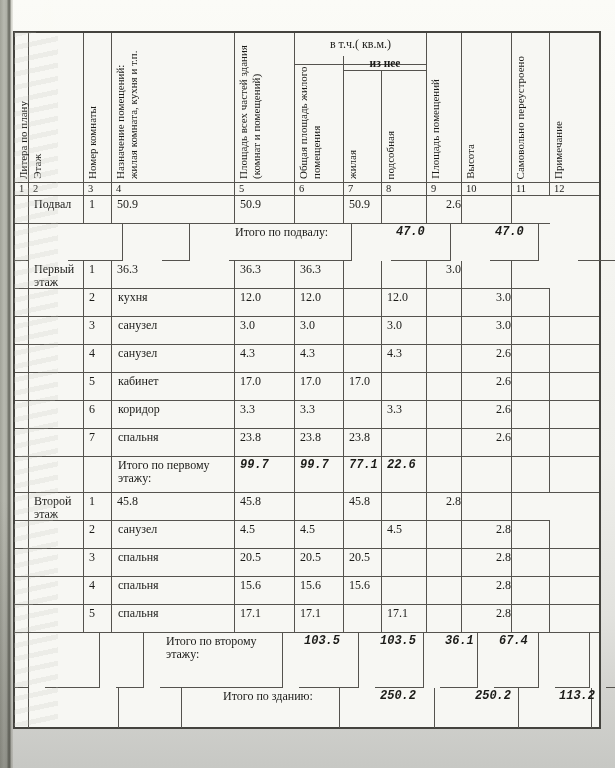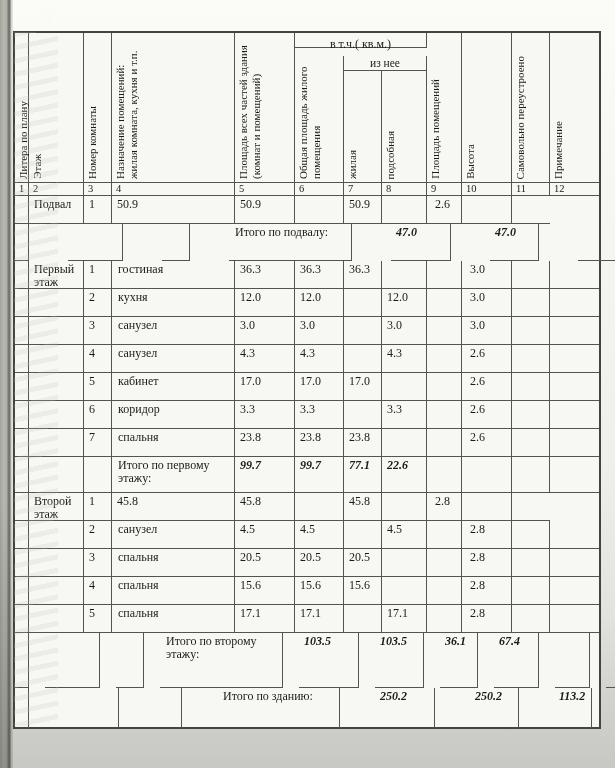--- a/index.html
+++ b/index.html
@@ -45,41 +45,41 @@
     position:absolute;box-sizing:border-box;text-align:center;
     border-right:1px solid #55534e;border-bottom:1px solid #55534e;
     font-size:12px;
   }
   
   .hc1 {left:0;   top:0; width:14px; height:149px;}
   .hc2 {left:14px;top:0; width:55px; height:149px;}
   .hc3 {left:69px;top:0; width:28px; height:149px;}
   .hc4 {left:97px;top:0; width:123px;height:149px;}
   .hc5 {left:220px;top:0;width:60px; height:149px;}
-  .hg1 {left:280px;top:0;width:132px;height:15px;line-height:22px;}
-  .hg2 {left:329px;top:23px;width:83px;height:15px;line-height:14px;font-size:11.5px;}
+  .hg1 {left:280px;top:0;width:132px;height:32px;line-height:22px;}
+  .hg2 {left:329px;top:23px;width:83px;height:15px;line-height:14px;font-size:11.5px;font-weight:bold;}
   .hc6 {left:280px;top:23px;width:49px;height:126px;}
   .hc7 {left:329px;top:38px;width:38px;height:111px;}
   .hc8 {left:367px;top:38px;width:45px;height:111px;}
   .hc9 {left:412px;top:0;width:35px;height:149px;}
   .hc10{left:447px;top:0;width:50px;height:149px;}
   .hc11{left:497px;top:0;width:38px;height:149px;}
   .hc12{left:535px;top:0;width:49px;height:149px;border-right:none;}
 
   .grid12{display:grid;grid-template-columns:14px 55px 28px 123px 60px 49px 38px 45px 35px 50px 38px 49px;}
   .cell{box-sizing:border-box;border-right:1px solid #55534e;border-bottom:1px solid #55534e;
         padding:2px 0 0 5px;font-size:12px;line-height:12.5px;overflow:visible;}
   .cell:last-child{border-right:none;}
   .numrow{height:13px;}
   .numrow .cell{font-size:10.5px;line-height:11px;padding:0 0 0 4px;}
   .tbody .trow:last-child .cell{border-bottom:none;}
   .b-name{padding-left:6px;}
   .b-floor{padding-left:5px;}
-  .b-height{padding-left:8px;}
-  .summary .num-val{font-weight:bold;font-style:italic;}
+  .b-height{padding-left:8px;text-align:right;}
+  .summary .num-val{font-weight:bold;font-style:italic;font-family:Liberation Mono, monospace;}
 </style>
 </head>
 <body>
 
 <div class="scan-edge"></div>
 <div class="torn-patch"></div>
 
 <div class="xtable">
   <div class="thead">
     <div class="hcell hc1">
@@ -160,21 +160,20 @@
         <div class="cell b-aux num-val">47.0</div>
         <div class="cell b-premises num-val"></div>
         <div class="cell b-height num-val">2.6</div>
         <div class="cell b-unauth"></div>
         <div class="cell b-note"></div>
       </div>
       <div class="grid12 trow" style="height: 28px;">
         <div class="cell b-lit"></div>
         <div class="cell b-floor">Первый этаж</div>
         <div class="cell b-room_no">1</div>
-        <div class="cell b-name">гостиная</div>
         <div class="cell b-total num-val">36.3</div>
         <div class="cell b-overall num-val">36.3</div>
         <div class="cell b-living num-val">36.3</div>
         <div class="cell b-aux num-val"></div>
         <div class="cell b-premises num-val"></div>
         <div class="cell b-height num-val">3.0</div>
         <div class="cell b-unauth"></div>
         <div class="cell b-note"></div>
       </div>
       <div class="grid12 trow" style="height: 28px;">

